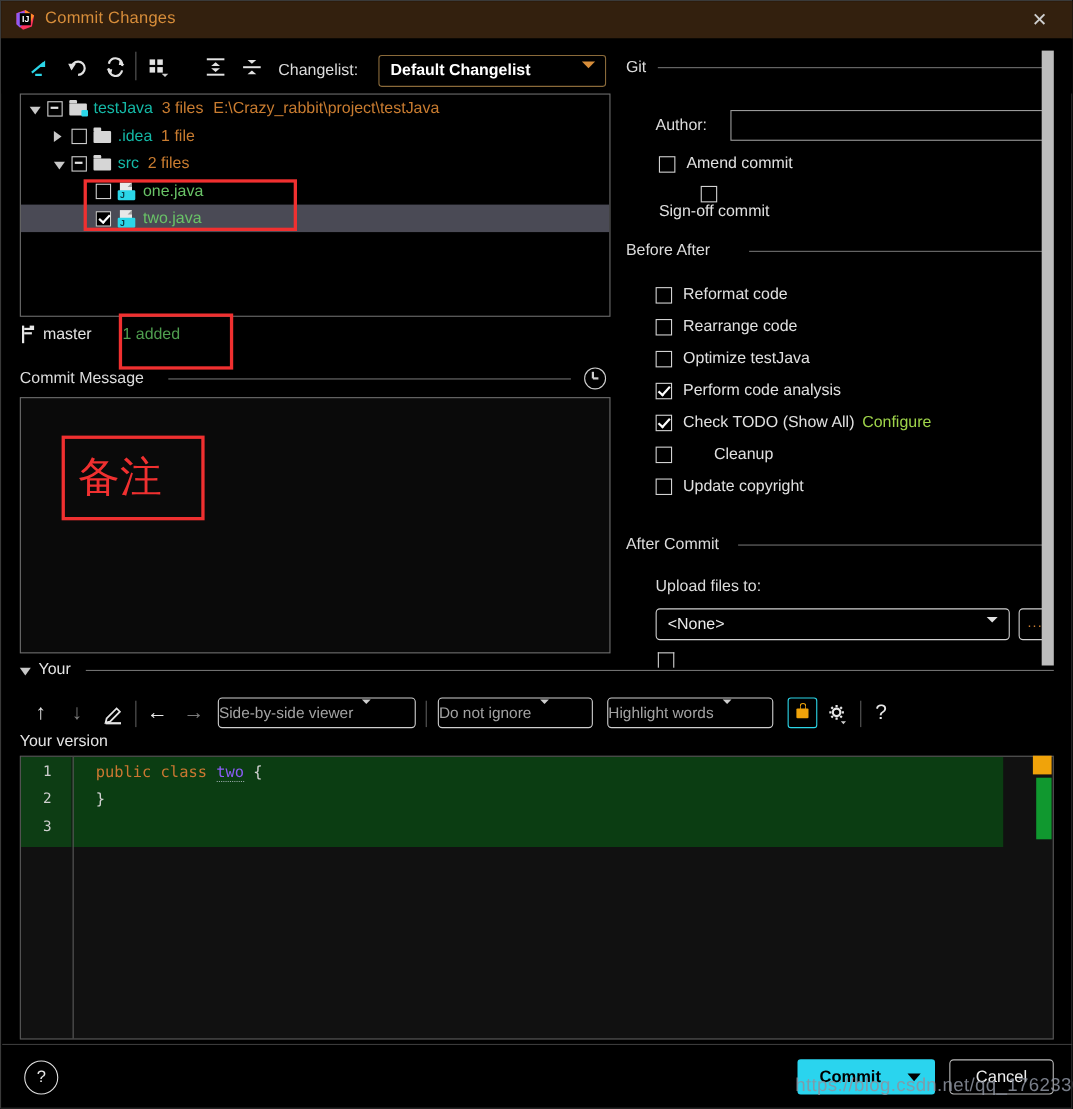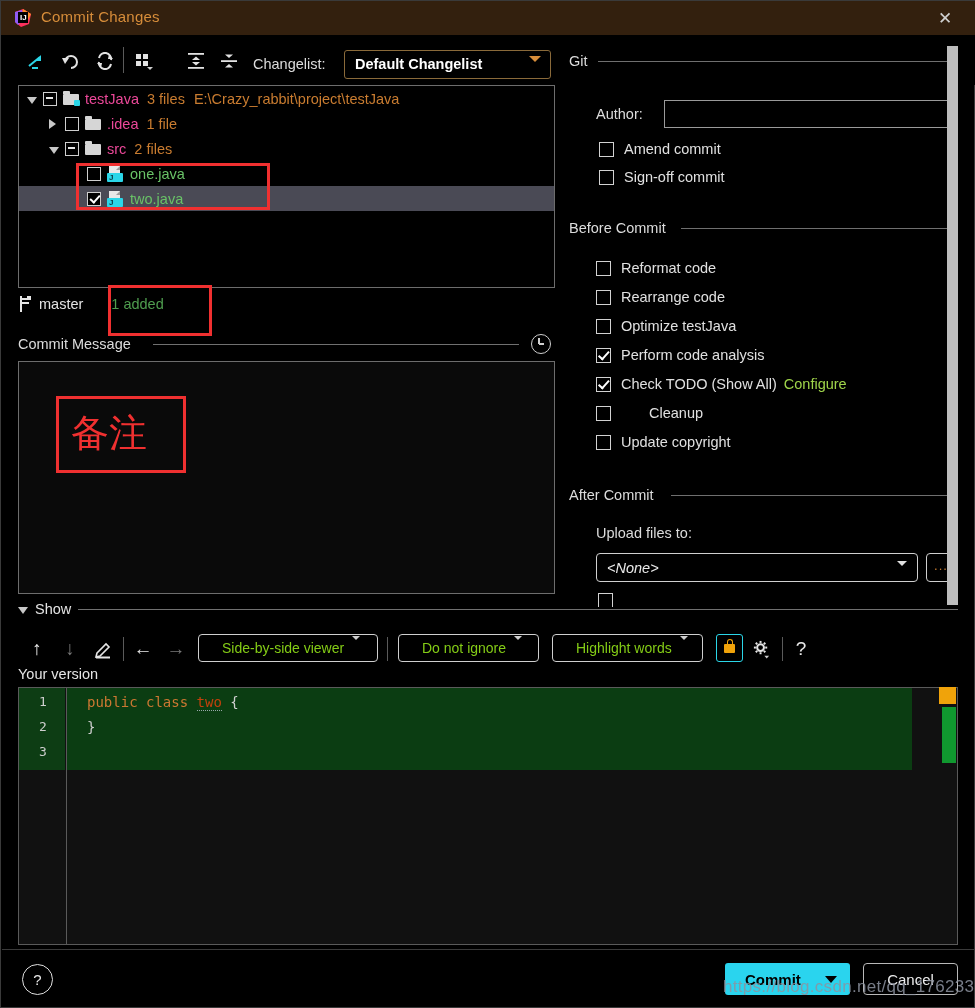--- a/index.html
+++ b/index.html
@@ -45,21 +45,21 @@
   .cb.checked::after{content:"";position:absolute;left:3.5px;top:0px;width:4px;height:8px;border:solid #fff;border-width:0 2px 2px 0;transform:rotate(42deg);}
   .folder{display:inline-block;width:16px;height:13px;position:relative;}
   .folder i{position:absolute;left:0;top:2px;width:16px;height:11px;background:#d6d6d6;border-radius:1px;}
   .folder i::before{content:"";position:absolute;left:0;top:-3px;width:7px;height:3px;background:#d6d6d6;border-radius:1px 1px 0 0;}
   .folder.mod u{position:absolute;right:-1px;bottom:-1px;width:6px;height:6px;background:#2bd6e8;border-radius:1px;}
   .jfile{display:inline-block;width:17px;height:16px;position:relative;}
   .jfile .pg{position:absolute;left:2px;top:0;width:11px;height:9px;background:#e8e8e8;}
   .jfile .pg::after{content:"";position:absolute;right:0;top:0;border-left:4px solid transparent;border-bottom:4px solid #9b9b9b;}
   .jfile .bl{position:absolute;left:0;bottom:0;width:16px;height:9px;background:#2bd6e8;border-radius:1px;}
   .jfile .jj{position:absolute;left:2px;bottom:0px;font-size:8px;color:#0b3b45;font-weight:bold;line-height:9px;font-family:"Liberation Sans",sans-serif;}
-  .t-name{color:#ec4899;}
+  .t-name{color:#14b8a6;}
   .t-name.green{color:#69c267;}
   .t-meta{color:#c97c30;}
   .t-path{color:#c97c30;}
 
   
   .branchrow{position:absolute;left:17px;top:290px;width:540px;height:26px;display:flex;align-items:center;}
   .br-icon{width:14px;height:16px;position:relative;margin-right:7px;}
   .br-icon::before{content:"";position:absolute;left:2px;top:0;width:2px;height:16px;background:#e6e6e6;}
   .br-icon::after{content:"";position:absolute;left:4px;top:2px;width:7px;height:2px;background:#e6e6e6;box-shadow:0 4px 0 0 #e6e6e6;}
   .br-dot{position:absolute;left:9px;top:0px;width:4px;height:4px;background:#e6e6e6;}
@@ -89,34 +89,34 @@
   .combo .cv{position:absolute;left:10px;top:6px;font-size:14.5px;color:#eaeaea;}
   .combo .carr{position:absolute;right:10px;top:12px;}
   .dotsbtn{position:absolute;left:925px;top:552px;width:30px;height:29px;border:1px solid #cfcfcf;border-radius:4px;background:#000;box-sizing:border-box;color:#c97c30;font-size:13px;text-align:center;line-height:24px;letter-spacing:1px;}
   .rscroll{position:absolute;left:946px;top:45px;width:11px;height:559px;background:#bdbdbd;}
   .partial-cb{position:absolute;left:597px;top:592px;width:15px;height:14px;border:1.5px solid #d2d2d2;border-bottom:none;box-sizing:border-box;}
 
   
   .diffhdr{position:absolute;left:17px;top:600px;display:flex;align-items:center;}
   .dt{position:absolute;top:632px;height:32px;display:flex;align-items:center;justify-content:center;}
   .dcombo{position:absolute;top:633px;height:28px;border:1px solid #cfcfcf;border-radius:4px;background:#000;box-sizing:border-box;display:flex;align-items:center;}
-  .dcombo .dv{font-size:14px;color:#84cc16;margin-left:23px;}
+  .dcombo .dv{font-size:14px;color:#a3a3a3;margin-left:0;}
   .dcombo .da{margin-left:8px;margin-right:9px;}
   .lockbtn{position:absolute;left:715px;top:633px;width:27px;height:28px;border:1px solid #2bd6e8;border-radius:3px;box-sizing:border-box;background:#000;display:flex;align-items:center;justify-content:center;}
   .lockglyph{width:11px;height:9px;background:#f0a30a;border-radius:1px;position:relative;}
   .lockglyph::before{content:"";position:absolute;left:2.5px;top:-5px;width:6px;height:6px;border:1.7px solid #f0a30a;border-bottom:none;border-radius:3px 3px 0 0;box-sizing:border-box;}
   .yourver{position:absolute;left:17px;top:665px;font-size:14.5px;color:#e4e4e4;}
   .diffarea{position:absolute;left:17px;top:686px;width:940px;height:258px;border:1px solid #5a5a5a;background:#111;box-sizing:border-box;overflow:hidden;}
   .gutter{position:absolute;left:0;top:0;width:46px;height:82px;background:#0d3d14;}
   .codebg{position:absolute;left:47px;top:0;width:846px;height:82px;background:#0b3d12;}
   .gutline{position:absolute;left:47px;top:0;width:1px;height:257px;background:#5a5a5a;}
   .lineno{position:absolute;left:20px;font-family:"DejaVu Sans Mono",monospace;font-size:13px;color:#cfcfcf;}
   .codeline{position:absolute;left:68px;font-family:"DejaVu Sans Mono",monospace;font-size:14px;white-space:pre;}
   .kw{color:#cc7832;}
-  .tok{color:#c2410c;border-bottom:1px dotted #9aa;margin-top:14px;}
+  .tok{color:#8b5cf6;border-bottom:1px dotted #9aa;margin-top:14px;}
   .brace{color:#d0d0d0;}
   .diffmark-orange{position:absolute;left:938px;top:686px;width:17px;height:17px;background:#f0a30a;}
   .diffmark-green{position:absolute;left:941px;top:706px;width:14px;height:56px;background:#10982f;}
 
   
   .helpcircle{position:absolute;left:21px;top:963px;width:29px;height:29px;border:1.8px solid #e0e0e0;border-radius:50%;display:flex;align-items:center;justify-content:center;color:#e8e8e8;font-size:15px;}
   .commitbtn{position:absolute;left:724px;top:962px;width:125px;height:32px;background:#2ad4ee;border-radius:3px;display:flex;align-items:center;}
   .commitbtn .ctxt{margin-left:20px;font-size:15px;font-weight:bold;color:#000;}
   .commitbtn .cdd{position:absolute;right:13px;top:13px;width:0;height:0;border-left:6px solid transparent;border-right:6px solid transparent;border-top:7px solid #000;}
   .cancelbtn{position:absolute;left:862px;top:962px;width:95px;height:32px;border:1px solid #b9b9b9;border-radius:4px;background:#000;display:flex;align-items:center;justify-content:center;font-size:15px;color:#ededed;box-sizing:border-box;}
@@ -276,27 +276,27 @@
 
   <span class="rlabel" style="left:568px;top:52px;">Git</span>
   <span class="rline" style="left:597px;top:60px;width:350px;"></span>
   <span class="rlabel" style="left:595px;top:105px;">Author:</span>
   <div class="authorbox"></div>
   <div id="git-checks">
       <div class="chkrow" style="left: 598px; top: 140px;">
         <span class="cbx"></span>
         <span>Amend commit</span>
       </div>
-      <div class="chkrow" style="left: 598px; top: 168px;">
+      <div class="chkrow" style="left: 598px; top: 168px; flex-direction: column;">
         <span class="cbx"></span>
         <span>Sign-off commit</span>
       </div>
     </div>
 
-  <span class="rlabel" style="left:568px;top:219px;">Before Commit</span>
+  <span class="rlabel" style="left:568px;top:219px;">Before After</span>
   <span class="rline" style="left:680px;top:227px;width:267px;"></span>
   <div id="before-checks">
       <div class="chkrow" style="left: 595px; top: 259px;">
         <span class="cbx"></span>
         <span>Reformat code</span>
       </div>
       <div class="chkrow" style="left: 595px; top: 288px;">
         <span class="cbx"></span>
         <span>Rearrange code</span>
       </div>
@@ -319,31 +319,31 @@
       </div>
       <div class="chkrow" style="left: 595px; top: 433px;">
         <span class="cbx"></span>
         <span>Update copyright</span>
       </div>
     </div>
 
   <span class="rlabel" style="left:568px;top:486px;">After Commit</span>
   <span class="rline" style="left:670px;top:494px;width:277px;"></span>
   <span class="rlabel" style="left:595px;top:524px;">Upload files to:</span>
-  <div class="combo" style="left:595px;top:552px;width:322px;height:29px;font-style:italic;">
+  <div class="combo" style="left:595px;top:552px;width:322px;height:29px;">
     <span class="cv">&lt;None&gt;</span>
     <span class="carr"><span class="arrow-down-w"></span></span>
   </div>
   <div class="dotsbtn">...</div>
   <div class="partial-cb"></div>
   <div class="rscroll"></div>
 
   <div class="diffhdr">
     <span style="margin-right:7px;"><span class="tw tri-down"></span></span>
-    <span style="font-size:14.5px;color:#e4e4e4;">Show</span>
+    <span style="font-size:14.5px;color:#e4e4e4;">Your</span>
   </div>
   <span class="sec-line" style="left:77px;top:608px;width:880px;"></span>
 
   <span class="dt" style="left:25px;width:22px;font-size:19px;color:#e8e8e8;">↑</span>
   <span class="dt" style="left:58px;width:22px;font-size:19px;color:#7a7a7a;">↓</span>
   <span class="dt" style="left:90px;width:24px;">
     <svg width="19" height="19" viewBox="0 0 19 19">
       <path d="M3 13 L12 4 L15 7 L6 16 L2 17 Z" fill="none" stroke="#e6e6e6" stroke-width="1.6"></path>
       <rect x="2" y="16.5" width="14" height="2" fill="#e6e6e6"></rect>
     </svg>

